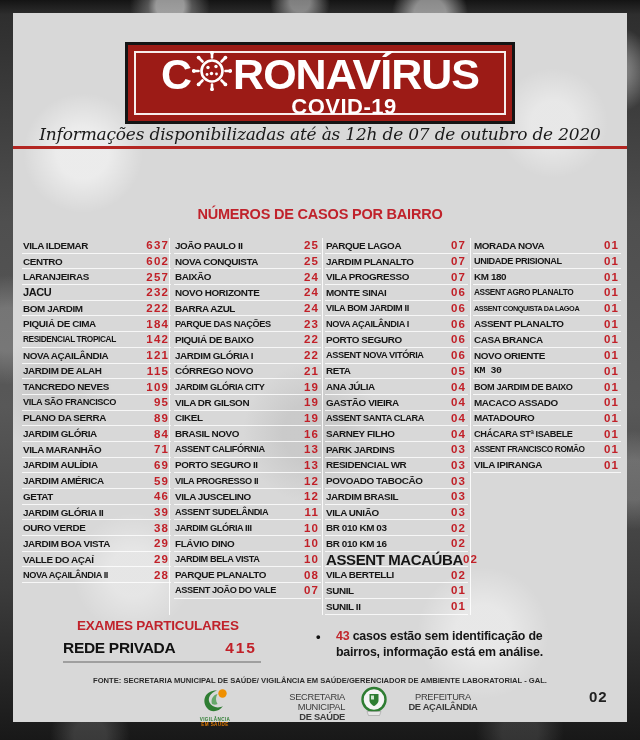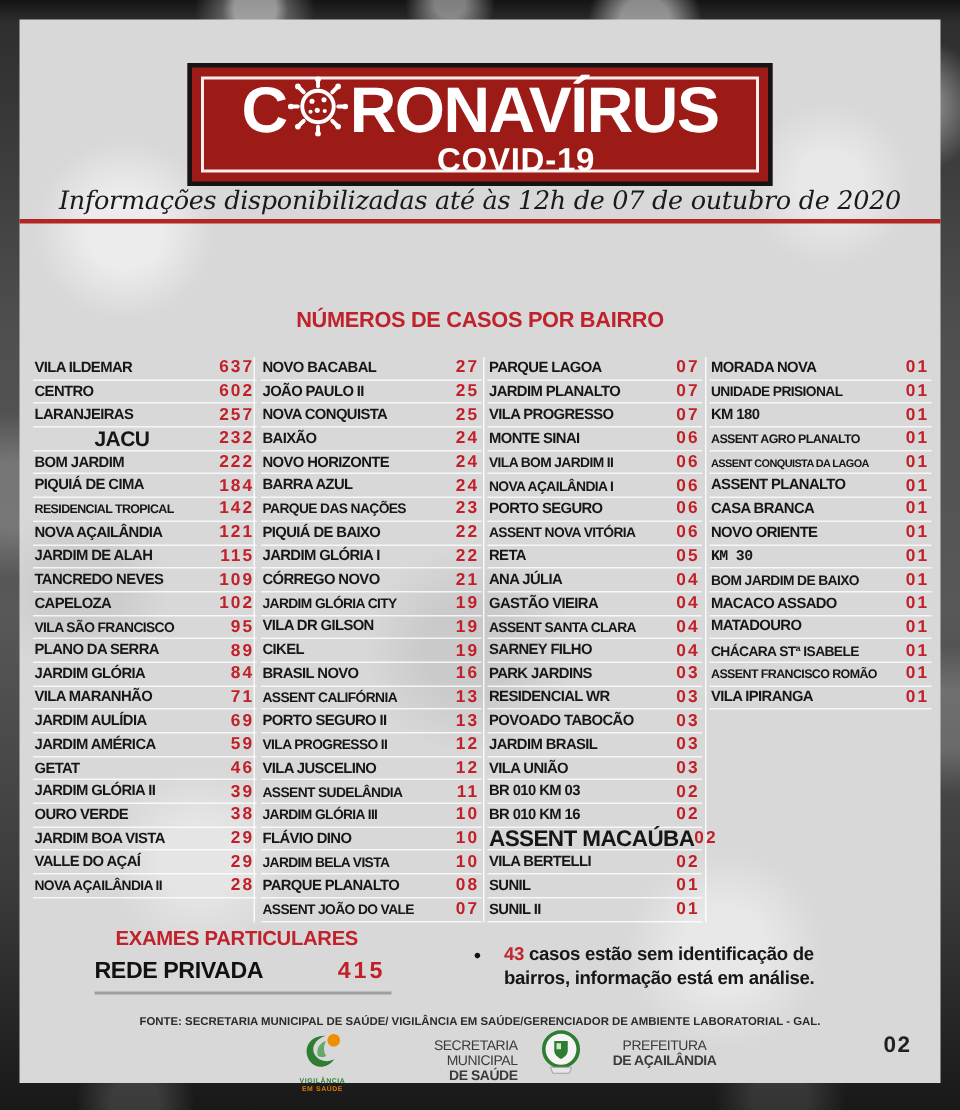--- a/index.html
+++ b/index.html
@@ -150,21 +150,21 @@
         </div>
         <div class="row">
           <span class="rname" style="font-size: 9.9px;">CENTRO</span>
           <span class="rvalue">602</span>
         </div>
         <div class="row">
           <span class="rname" style="font-size: 9.9px;">LARANJEIRAS</span>
           <span class="rvalue">257</span>
         </div>
         <div class="row">
-          <span class="rname" style="font-size: 14px; margin-left: 40px;">JACU</span>
+          <span class="rname" style="font-size: 11px;">JACU</span>
           <span class="rvalue">232</span>
         </div>
         <div class="row">
           <span class="rname" style="font-size: 9.9px;">BOM JARDIM</span>
           <span class="rvalue">222</span>
         </div>
         <div class="row">
           <span class="rname" style="font-size: 9.9px;">PIQUIÁ DE CIMA</span>
           <span class="rvalue">184</span>
         </div>
@@ -178,24 +178,20 @@
         </div>
         <div class="row">
           <span class="rname" style="font-size: 9.9px;">JARDIM DE ALAH</span>
           <span class="rvalue">115</span>
         </div>
         <div class="row">
           <span class="rname" style="font-size: 9.9px;">TANCREDO NEVES</span>
           <span class="rvalue">109</span>
         </div>
         <div class="row">
-          <span class="rname" style="font-size: 9.9px;">CAPELOZA</span>
-          <span class="rvalue">102</span>
-        </div>
-        <div class="row">
           <span class="rname" style="font-size: 9.2px;">VILA SÃO FRANCISCO</span>
           <span class="rvalue">95</span>
         </div>
         <div class="row">
           <span class="rname" style="font-size: 9.9px;">PLANO DA SERRA</span>
           <span class="rvalue">89</span>
         </div>
         <div class="row">
           <span class="rname" style="font-size: 9.9px;">JARDIM GLÓRIA</span>
           <span class="rvalue">84</span>
@@ -231,24 +227,20 @@
         <div class="row">
           <span class="rname" style="font-size: 9.9px;">VALLE DO AÇAÍ</span>
           <span class="rvalue">29</span>
         </div>
         <div class="row">
           <span class="rname" style="font-size: 9.2px;">NOVA AÇAILÂNDIA II</span>
           <span class="rvalue">28</span>
         </div>
       </div>
     <div class="col col2">
-        <div class="row">
-          <span class="rname" style="font-size: 9.9px;">NOVO BACABAL</span>
-          <span class="rvalue">27</span>
-        </div>
         <div class="row">
           <span class="rname" style="font-size: 9.9px; text-align: center;">JOÃO PAULO II</span>
           <span class="rvalue">25</span>
         </div>
         <div class="row">
           <span class="rname" style="font-size: 9.9px;">NOVA CONQUISTA</span>
           <span class="rvalue">25</span>
         </div>
         <div class="row">
           <span class="rname" style="font-size: 9.9px;">BAIXÃO</span>

